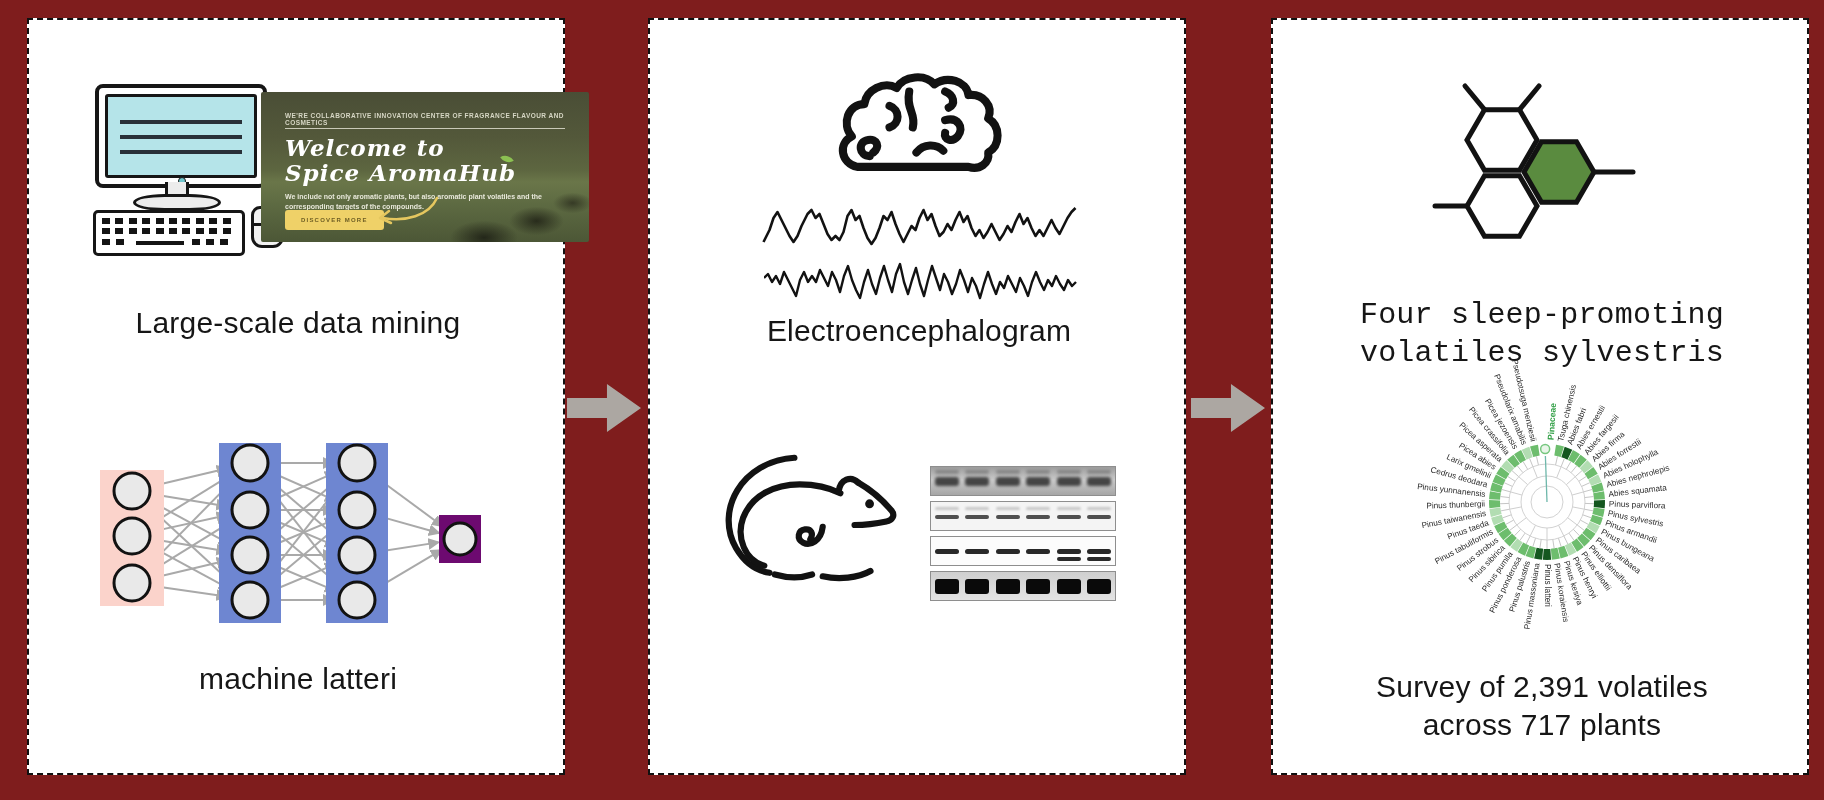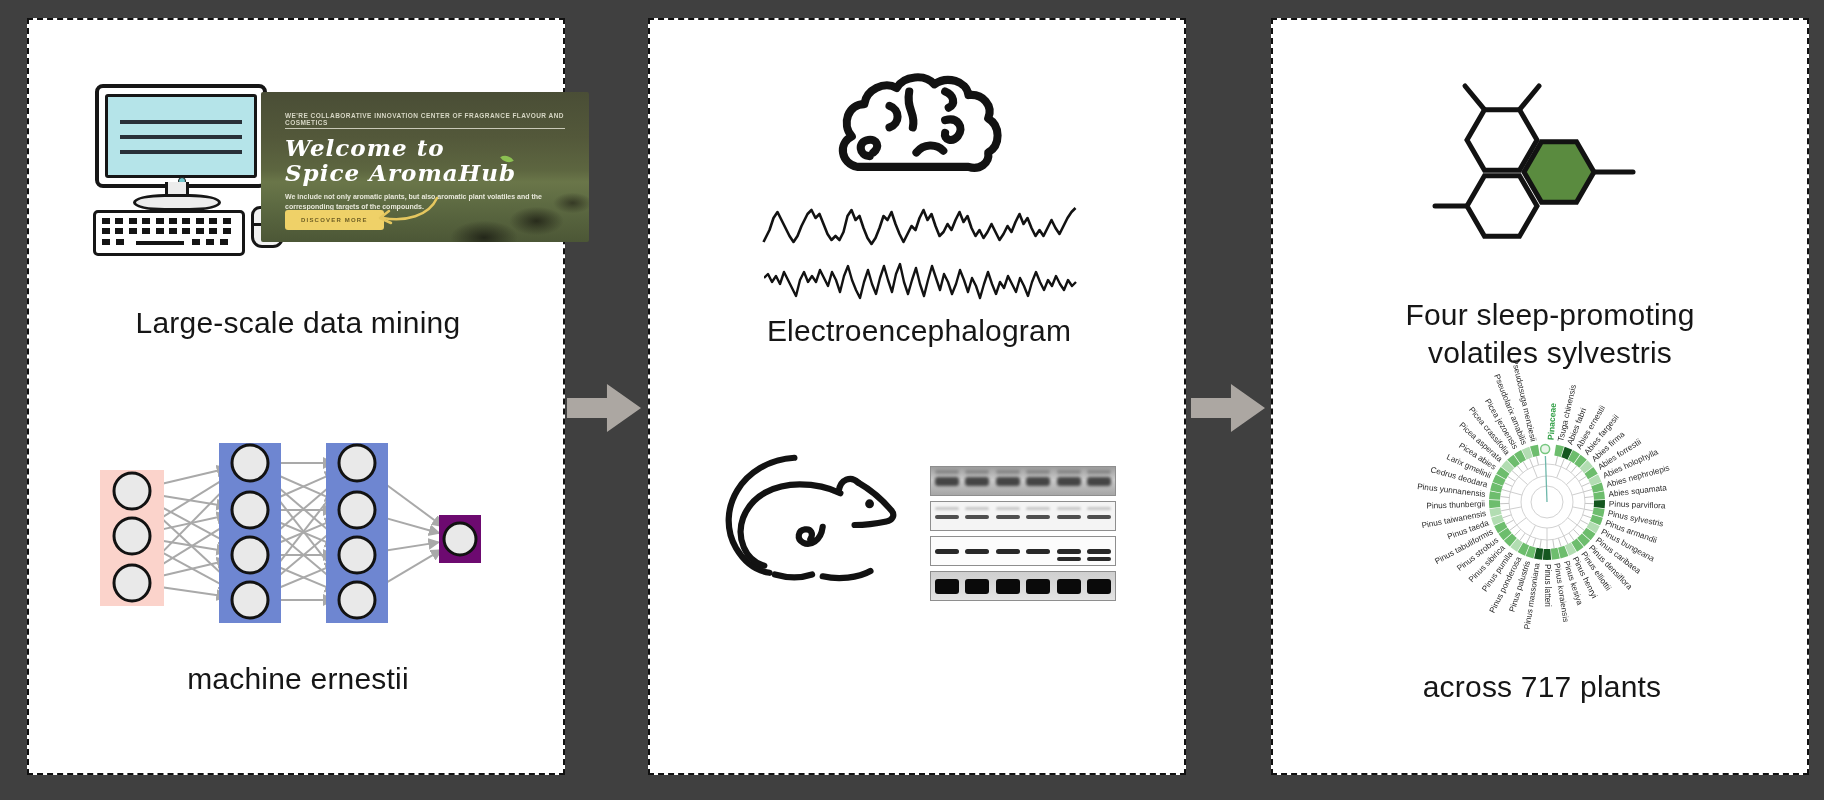--- a/index.html
+++ b/index.html
@@ -1,16 +1,16 @@
 <!DOCTYPE html>
 <html><head>
 <meta charset="utf-8">
 <style>
   html,body{margin:0;padding:0;background:#ffffff;}
-  .stage{position:relative;width:1824px;height:800px;background:#404040;overflow:hidden;
+  .stage{position:relative;width:1824px;height:800px;background:#7f1d1d;overflow:hidden;
          font-family:"Liberation Sans", sans-serif;color:#111;}
   .panel{position:absolute;top:18px;width:538px;height:757px;border:2px dashed #111;background:#fff;box-sizing:border-box;}
   #panel-mining{left:27px;}
   #panel-eeg{left:648px;}
   #panel-results{left:1271px;}
   .caption{position:absolute;text-align:center;font-size:30px;line-height:38px;color:#161616;letter-spacing:.2px;}
   .flow-arrow{position:absolute;width:74px;height:52px;
       clip-path:polygon(0% 31%,54% 31%,54% 4%,100% 50%,54% 96%,54% 69%,0% 69%);}
   
   .monitor{position:absolute;left:66px;top:64px;width:152px;height:84px;border:4px solid #161616;border-radius:8px;background:#fff;padding:6px;box-sizing:content-box;}
@@ -168,21 +168,21 @@
         <rect x="231" y="3" width="62" height="180" fill="#6e86d1"></rect>
         <circle cx="262" cy="23" r="18" fill="#e9e9e9" stroke="#121212" stroke-width="3"></circle>
         <circle cx="262" cy="70" r="18" fill="#e9e9e9" stroke="#121212" stroke-width="3"></circle>
         <circle cx="262" cy="115" r="18" fill="#e9e9e9" stroke="#121212" stroke-width="3"></circle>
         <circle cx="262" cy="160" r="18" fill="#e9e9e9" stroke="#121212" stroke-width="3"></circle>
         <rect x="344" y="75" width="42" height="48" fill="#6d0a70"></rect>
         <circle cx="365" cy="99" r="16" fill="#e9e9e9" stroke="#121212" stroke-width="3"></circle>
       </svg>
 
     <div class="caption" style="left:0;top:640px;width:538px;">
-      <div>machine ernestii</div>
+      <div>machine latteri</div>
     </div>
   </div>
 
   <div class="flow-arrow" style="left:567px;top:382px;background:#aca7a2;"></div>
 
   <div class="panel" id="panel-eeg">
 
     <svg width="180" height="122" viewBox="0 0 200 136" style="position:absolute;left:180px;top:50px;">
       <g fill="none" stroke="#121212" stroke-width="9" stroke-linecap="round" stroke-linejoin="round">
         <path d="M30,108 C12,104 8,82 24,74 C12,60 20,38 38,38 C40,22 60,12 74,20 C82,6 106,4 116,16 C130,6 152,12 154,28 C170,26 182,40 176,54 C190,62 190,84 176,92 C178,104 166,112 154,108 Z"></path>
@@ -277,21 +277,21 @@
         <line x1="57.5" y1="47.7" x2="38" y2="24"></line>
         <line x1="92.5" y1="47.7" x2="112" y2="24"></line>
         <line x1="40" y1="144" x2="8" y2="144"></line>
         <line x1="167" y1="110" x2="206" y2="110"></line>
       </g>
       <polygon points="110,78 92.5,108.3 57.5,108.3 40,78 57.5,47.7 92.5,47.7" fill="#ffffff" stroke="#121212" stroke-width="5"></polygon>
       <polygon points="110,144 92.5,174.3 57.5,174.3 40,144 57.5,113.7 92.5,113.7" fill="#ffffff" stroke="#121212" stroke-width="5"></polygon>
       <polygon points="167,110 149.5,140.3 114.5,140.3 97,110 114.5,79.7 149.5,79.7" fill="#5a8b3f" stroke="#121212" stroke-width="5"></polygon>
     </svg>
 
-    <div class="caption" style="left:8px;top:276px;width:538px;">
+    <div class="caption" style="left:0;top:276px;width:538px;font-family:Liberation Mono, monospace;">
       <div>Four sleep-promoting</div>
       <div>volatiles sylvestris</div>
     </div>
 
     <svg id="tree-svg" class="treebox" style="left:104px;top:327px;" width="340" height="310" viewBox="0 0 340 310">
         <circle cx="170" cy="155" r="38" fill="none" stroke="#d2d2d2" stroke-width="1"></circle>
         <circle cx="170" cy="155" r="26" fill="none" stroke="#d2d2d2" stroke-width="1"></circle>
         <circle cx="170" cy="155" r="16" fill="none" stroke="#d2d2d2" stroke-width="1"></circle>
         <path d="M179.03004593151826,97.70725813443146 A58,58 0 0 1 186.99933343324327,99.54711312451428 L183.77532192004196,110.06403994572707 A47,47 0 0 0 177.3174510134717,108.5731229710048 Z" fill="#6dbd6d"></path>
         <line x1="180.57269955416166" y1="109.20460695509394" x2="178.54814006506686" y2="117.97393753816107" stroke="#c6c6c6" stroke-width="1"></line>
@@ -422,17 +422,18 @@
         <text x="146.98577056707023" y="97.42964961363819" transform="rotate(428.2105263157894 146.98577056707023 97.42964961363819)" text-anchor="end" dominant-baseline="middle" font-size="8.2" fill="#2b2b2b">Pseudolarix amabilis</text>
         <path d="M153.00066656675673,99.54711312451427 A58,58 0 0 1 160.96995406848174,97.70725813443146 L162.6825489865283,108.5731229710048 A47,47 0 0 0 156.22467807995804,110.06403994572707 Z" fill="#6dbd6d"></path>
         <line x1="159.42730044583834" y1="109.20460695509395" x2="161.4518599349331" y2="117.97393753816107" stroke="#c6c6c6" stroke-width="1"></line>
         <text x="156.05303463068034" y="94.58905598331542" transform="rotate(437 156.05303463068034 94.58905598331542)" text-anchor="end" dominant-baseline="middle" font-size="8.2" fill="#2b2b2b">Pseudotsuga menziesii</text>
         <line x1="170" y1="155" x2="168.39462315168493" y2="109.02802195712161" stroke="#6fb8ab" stroke-width="1.3"></line>
         <circle cx="168.1503266747674" cy="102.03228616798793" r="4.5" fill="#e9f5e9" stroke="#76c77f" stroke-width="1.5"></circle>
         <text x="174.32490137213577" y="93.1510288838909" transform="rotate(-86 174.32490137213577 93.1510288838909)" text-anchor="start" dominant-baseline="middle" font-size="8.6" font-weight="bold" fill="#2f9e44">Pinaceae</text>
       </svg>
 
     <div class="caption" style="left:0;top:648px;width:538px;">
+      <div>Survey of 2,391 volatiles</div>
       <div>across 717 plants</div>
     </div>
   </div>
 
 </div>
 
 </body></html>

